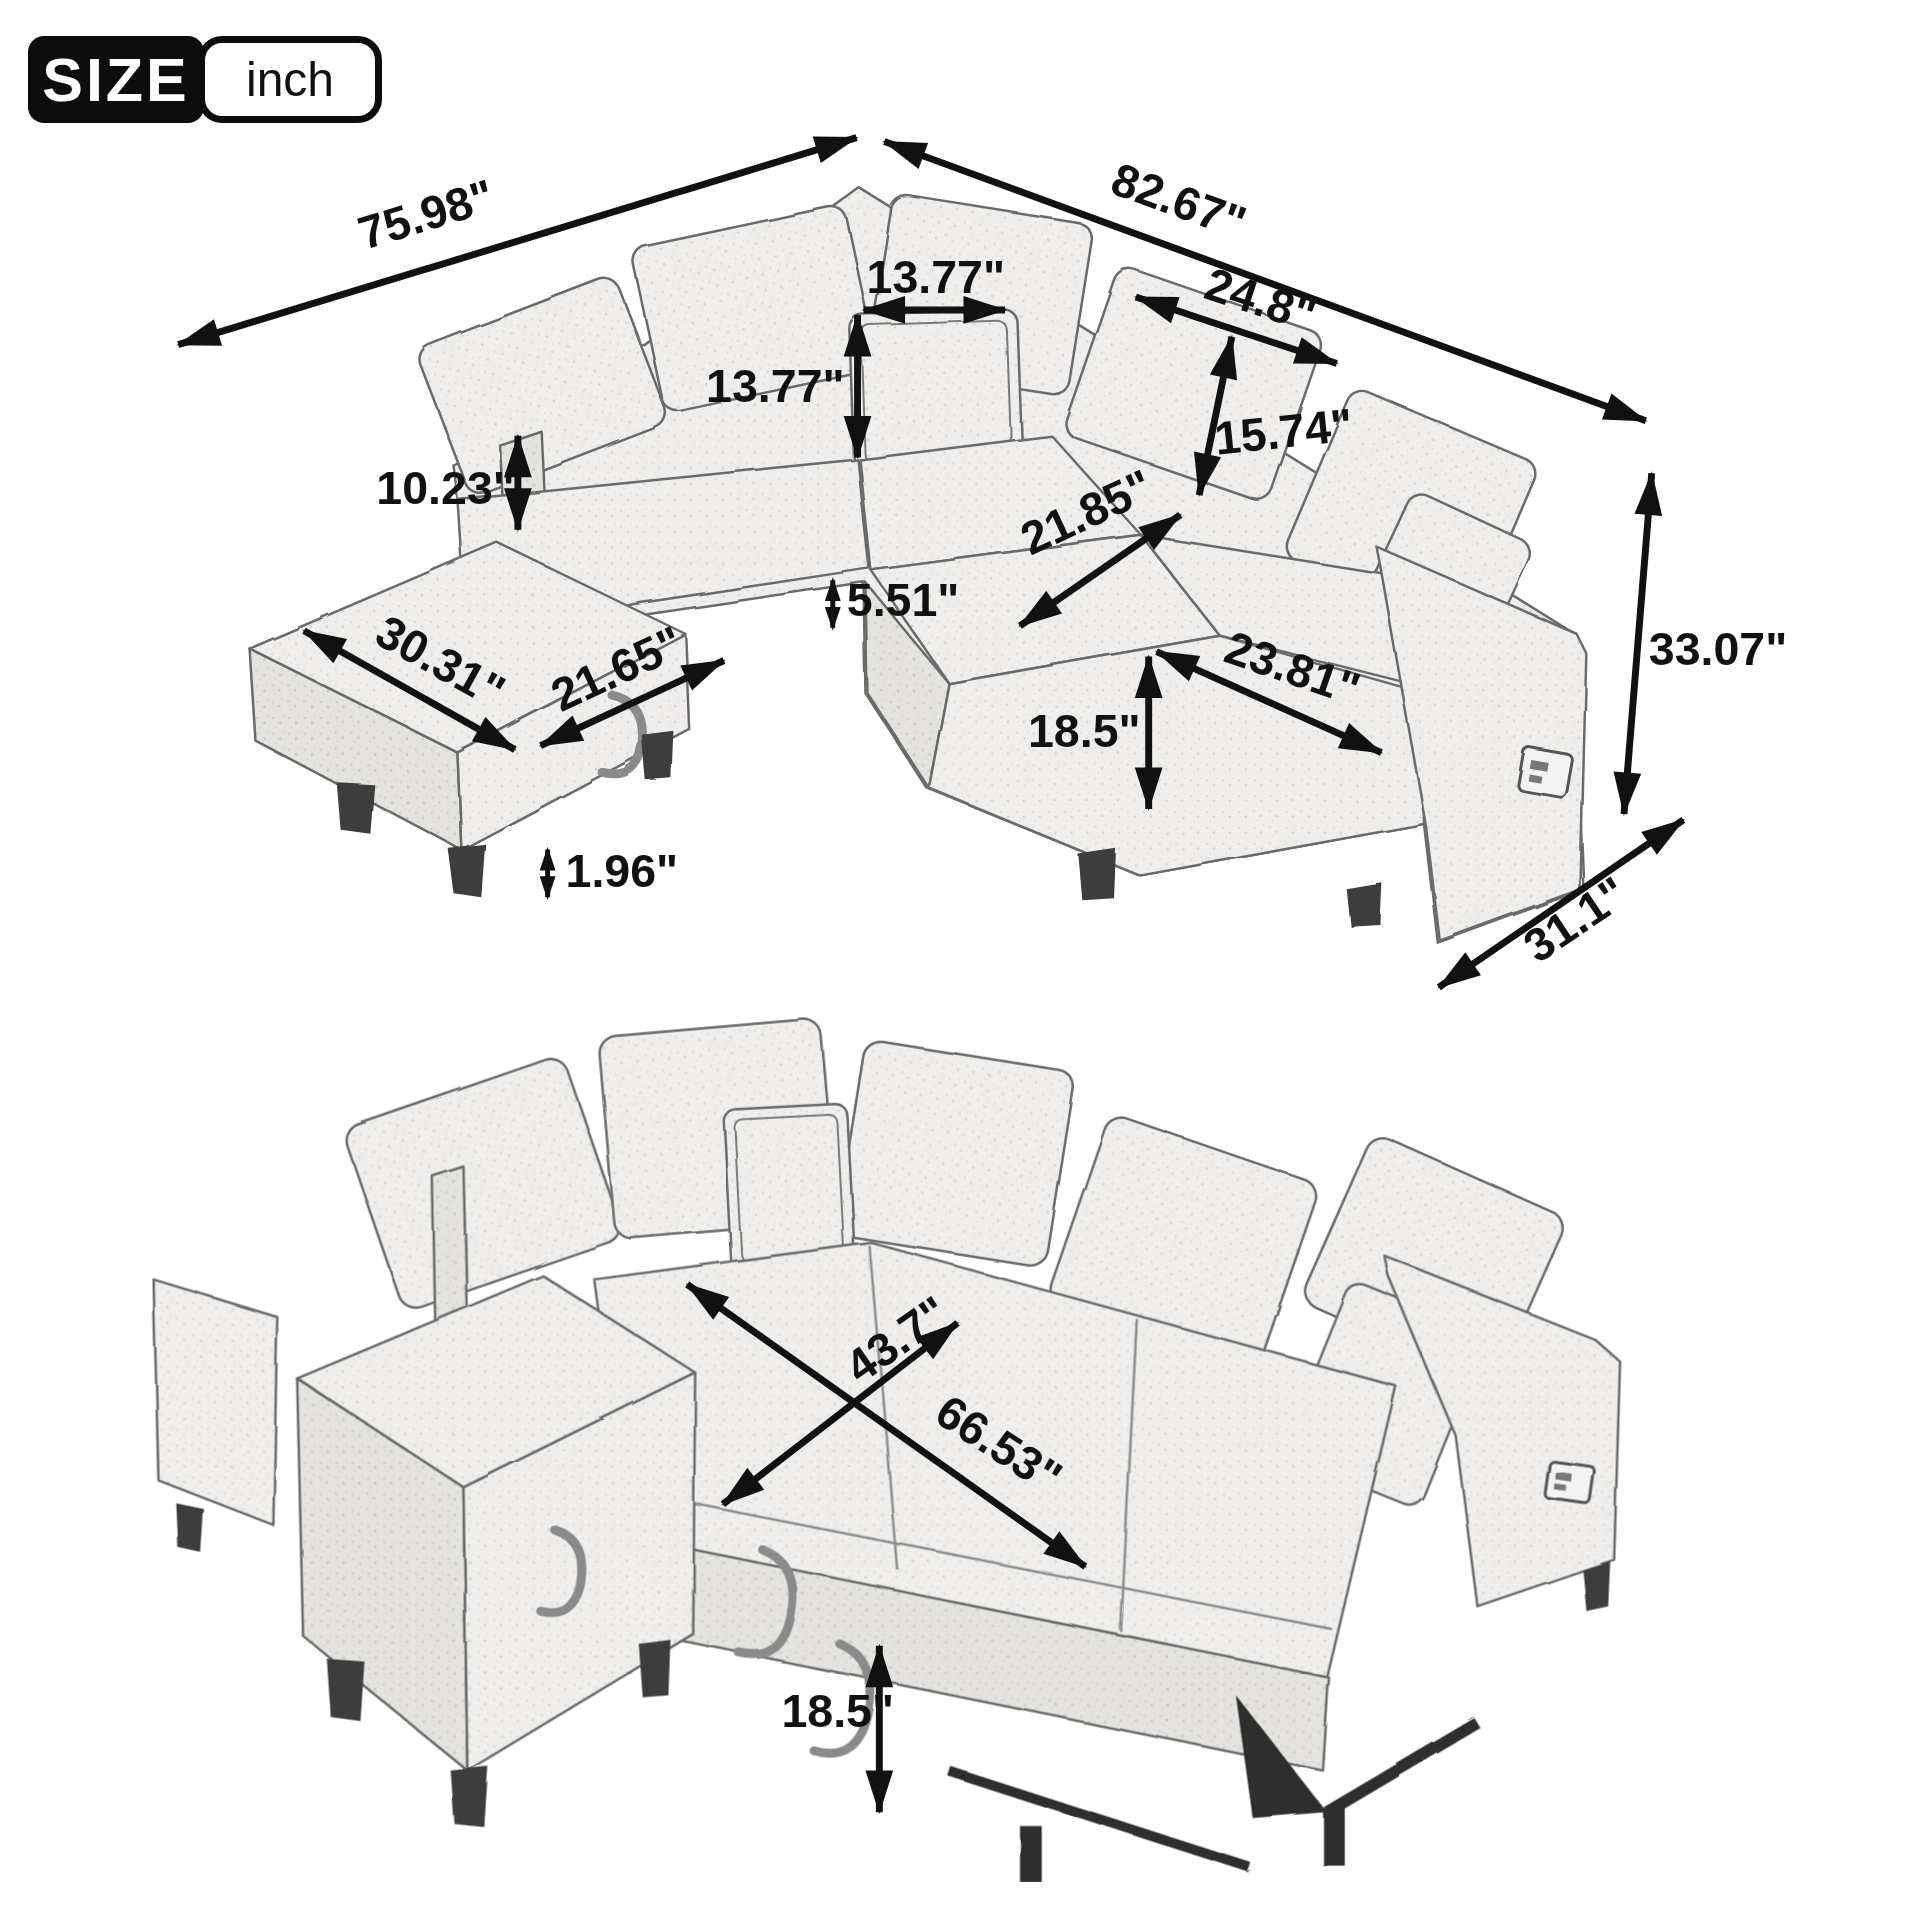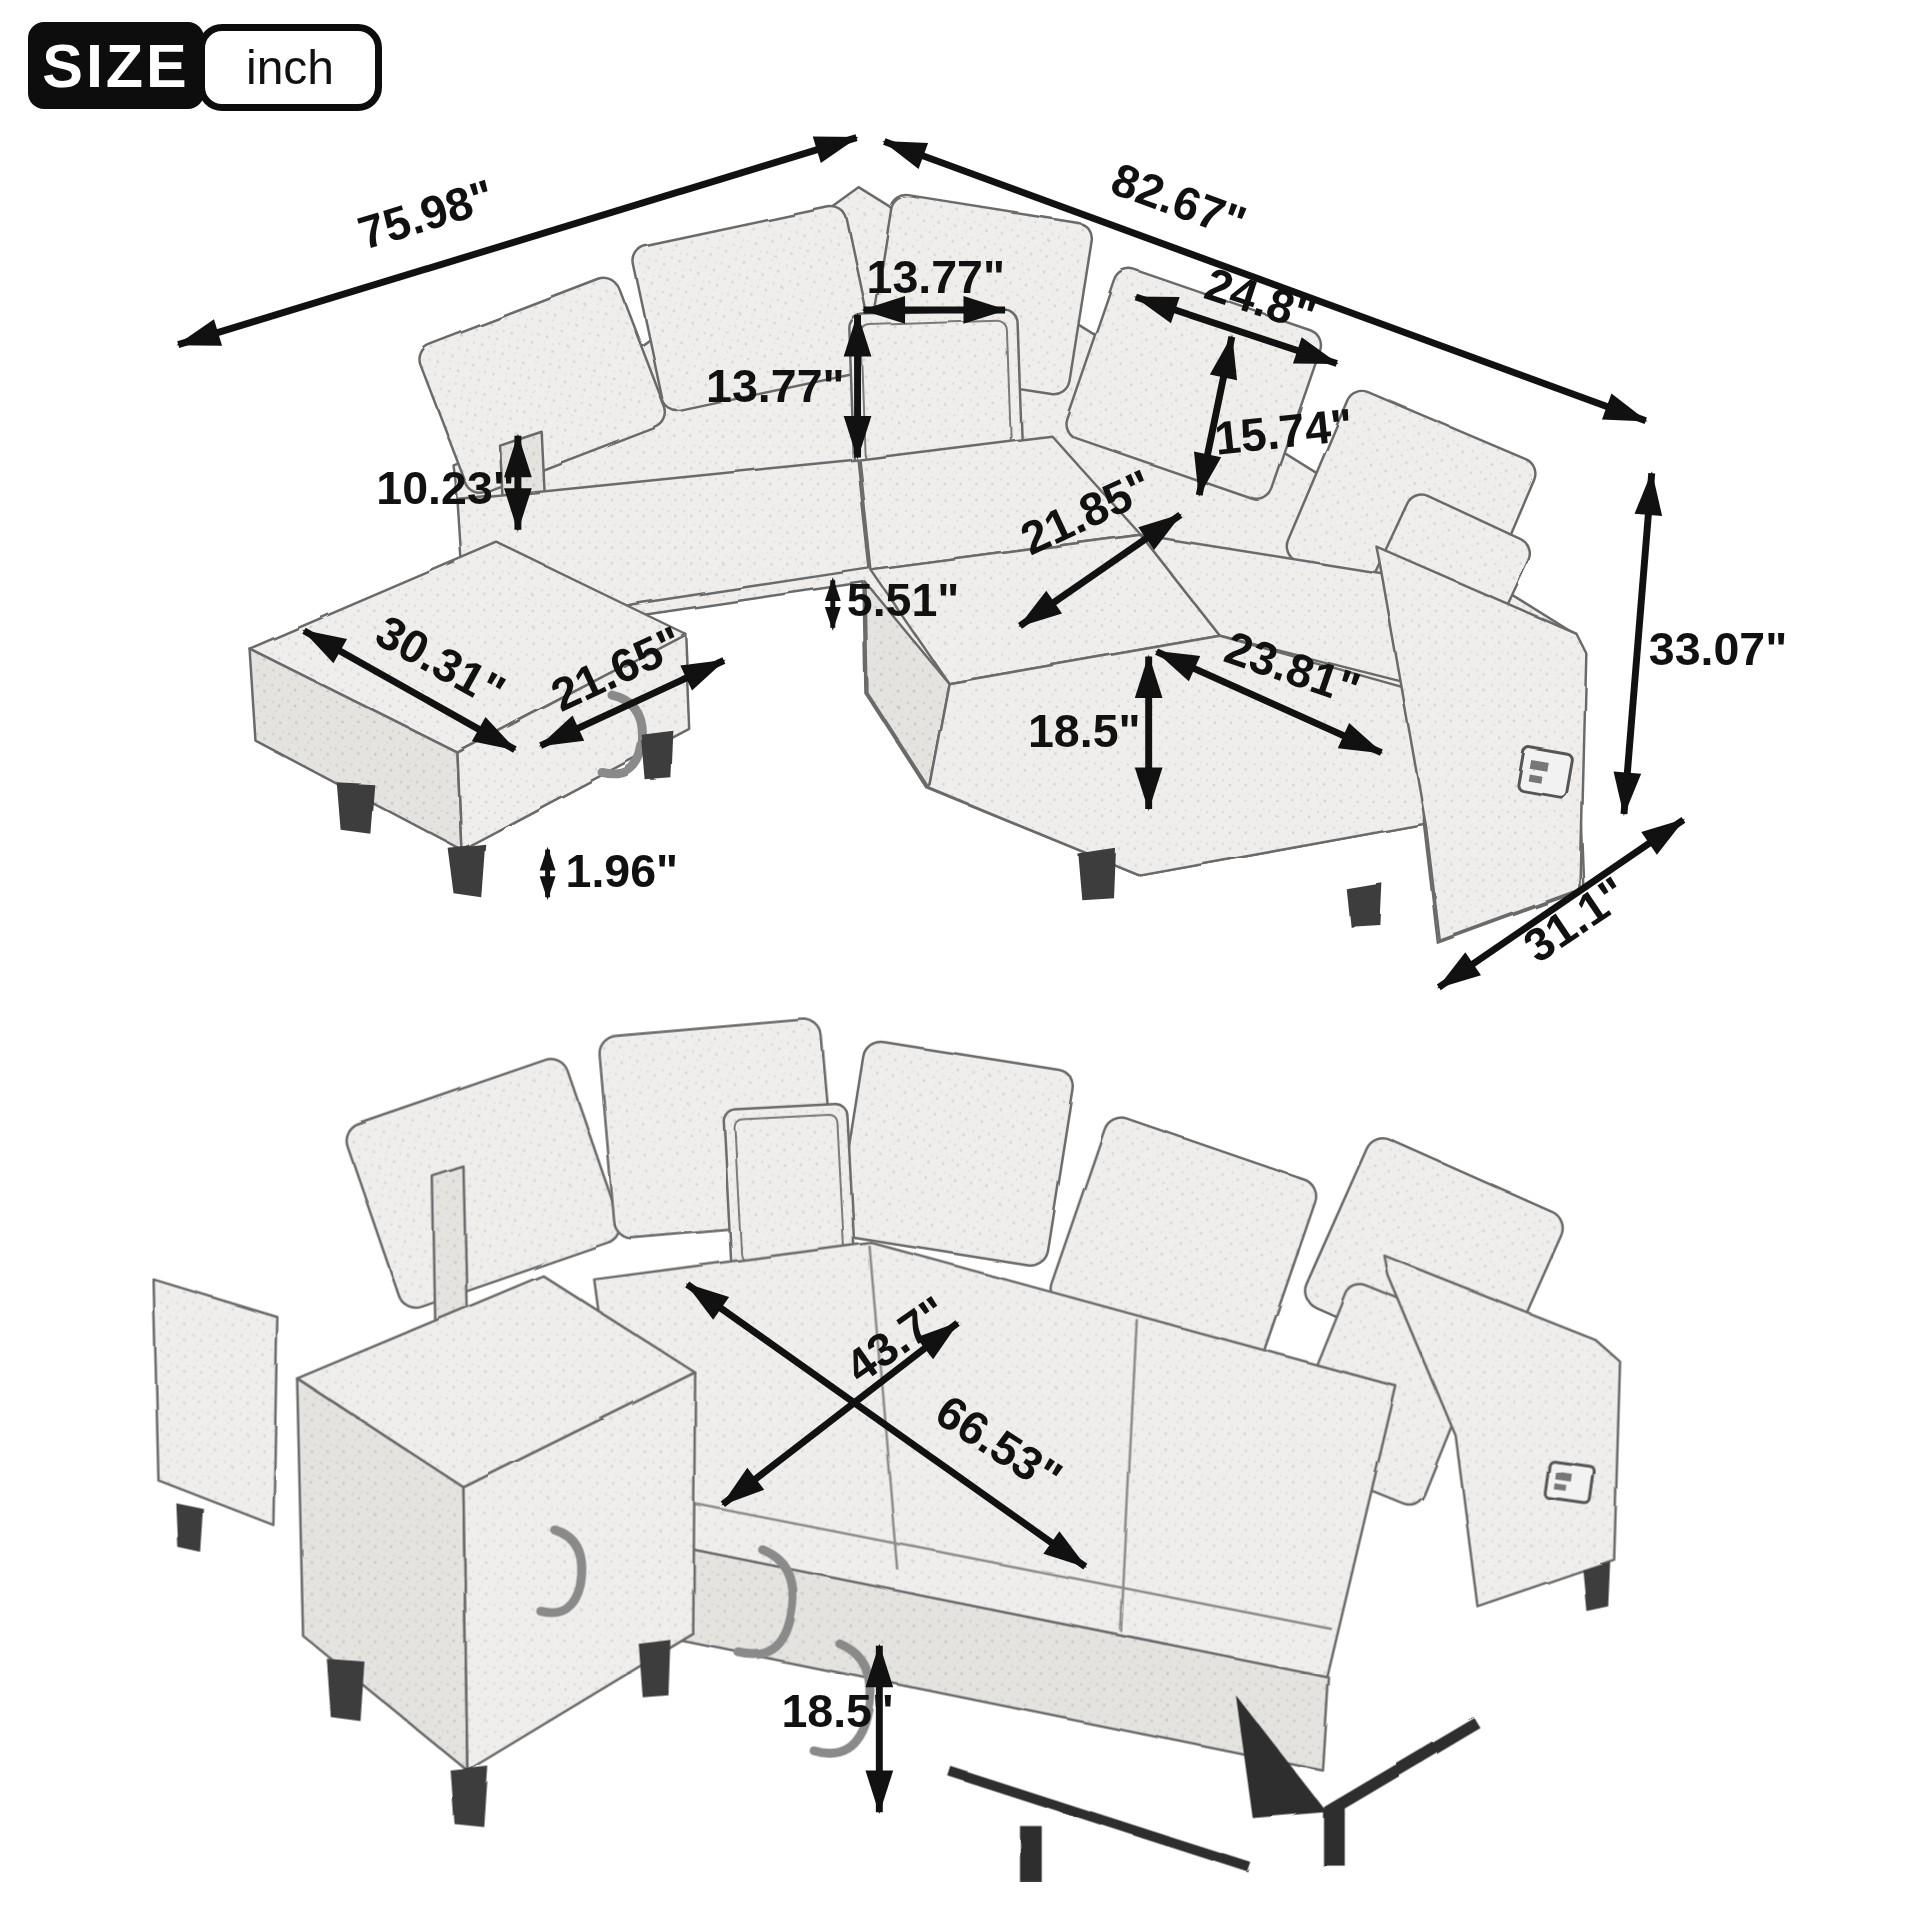--- a/index.html
+++ b/index.html
@@ -1,25 +1,25 @@
 <!DOCTYPE html>
 <html><head>
 <meta charset="utf-8">
 <style>
   html,body{margin:0;padding:0;background:#ffffff;}
   body{width:1927px;height:1927px;position:relative;font-family:"Liberation Sans",sans-serif;}
   .page{position:absolute;inset:0;background:#ffffff;overflow:hidden;}
 
   
-  .badge{position:absolute;top:20px;left:28px;display:flex;align-items:center;}
+  .badge{position:absolute;top:20px;left:28px;display:flex;align-items:flex-end;}
   .badge-dark{width:176px;height:87px;background:#0d0d0d;border-radius:16px;
     display:flex;align-items:center;justify-content:center;}
   .badge-dark span{color:#ffffff;font-size:61px;font-weight:bold;letter-spacing:3px;}
   .badge-light{width:170px;height:73px;background:#ffffff;border:7px solid #0d0d0d;
-    border-radius:24px;margin-left:-6px;margin-top:4px;
+    border-radius:24px;margin-left:-6px;margin-top:16px;
     display:flex;align-items:center;justify-content:center;}
   .badge-light span{color:#111111;font-size:48px;font-weight:normal;}
 
   svg{position:absolute;top:0;left:0;}
   .dim-line{stroke:#111111;stroke-width:7;fill:none;}
   .dim-line-s{stroke:#111111;stroke-width:5;fill:none;}
   .dim-text{fill:#111111;font-size:47px;font-weight:bold;font-family:"Liberation Sans",sans-serif;text-anchor:middle;}
   .sketch{stroke:#6a6a6a;stroke-width:2.5;stroke-linejoin:round;}
   .seam{stroke:#8c8c8c;stroke-width:2.5;fill:none;}
   .pip{fill:none;stroke:#7a7a7a;stroke-width:2;}

